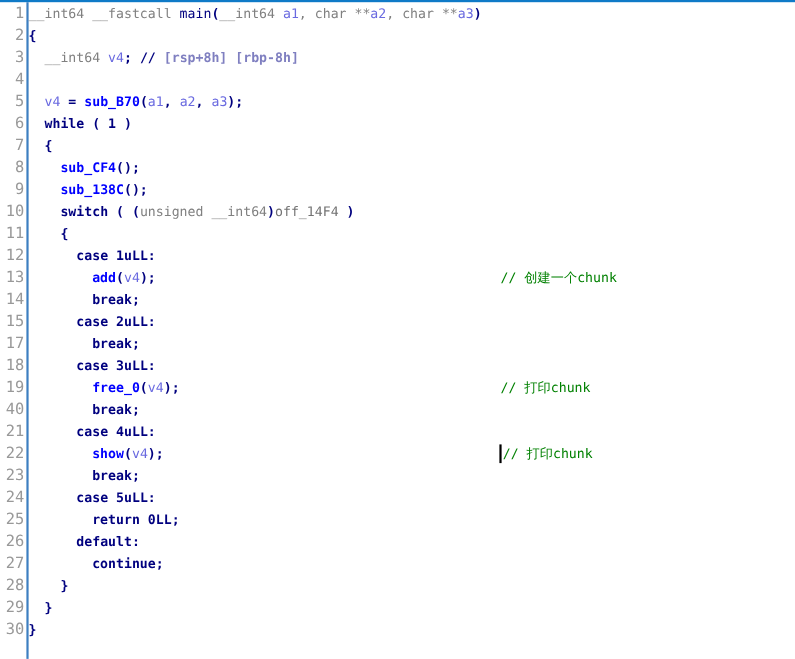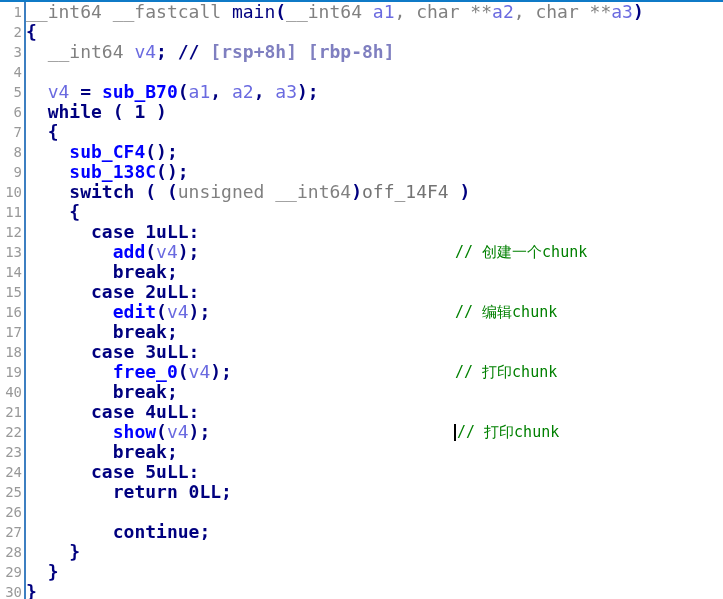--- a/index.html
+++ b/index.html
@@ -66,41 +66,41 @@
     font-size: 14px;
     line-height: 20px;
     font-family: "DejaVu Sans Mono", "Liberation Mono", monospace;
   }
 
   .linetext {
     position: absolute;
     left: 26px;
     top: 0;
     white-space: pre;
-    font-size: 18px;
+    font-size: 12px;
     letter-spacing: 0px;
   }
 
   
   .t-type     { color: #808080; }              
   .t-kw       { color: #00007f; font-weight: bold; }  
   .t-fn       { color: #0000ff; font-weight: bold; }  
   .t-var      { color: #6a6ae0; }              
   .t-dref     { color: #737373; font-weight: normal; }  
   .t-num      { color: #00007f; font-weight: bold; }  
   .t-punct    { color: #00007f; font-weight: bold; }  
   .t-comment  { color: #7f7fc0; font-weight: bold; }              
   .t-plain    { color: #00007f; }
 
   
   .side-comment {
     position: absolute;
     top: 0;
     color: #008000;
-    font-size: 15px;
+    font-size: 12px;
     line-height: 20px;
     white-space: pre;
     font-family: "DejaVu Sans Mono", "Liberation Mono", monospace;
   }
 
   
   .caret {
     position: absolute;
     width: 2px;
     height: 17px;
@@ -187,25 +187,20 @@
     <div class="code-line">
       <span class="lineno">14</span>
       <span class="linetext"><span class="t-plain">        </span><span class="t-kw">break</span><span class="t-punct">;</span></span>
     </div>
 
     <div class="code-line">
       <span class="lineno">15</span>
       <span class="linetext"><span class="t-plain">      </span><span class="t-kw">case</span><span class="t-plain"> </span><span class="t-num">2uLL</span><span class="t-punct">:</span></span>
     </div>
 
-    <div class="code-line">
-      <span class="lineno">16</span>
-      <span class="linetext"><span class="t-plain">        </span><span class="t-fn">edit</span><span class="t-punct">(</span><span class="t-var">v4</span><span class="t-punct">);</span></span>
-      <span class="side-comment" style="left:455px;">// 编辑chunk</span>
-    </div>
 
     <div class="code-line">
       <span class="lineno">17</span>
       <span class="linetext"><span class="t-plain">        </span><span class="t-kw">break</span><span class="t-punct">;</span></span>
     </div>
 
     <div class="code-line">
       <span class="lineno">18</span>
       <span class="linetext"><span class="t-plain">      </span><span class="t-kw">case</span><span class="t-plain"> </span><span class="t-num">3uLL</span><span class="t-punct">:</span></span>
     </div>
@@ -243,20 +238,21 @@
       <span class="linetext"><span class="t-plain">      </span><span class="t-kw">case</span><span class="t-plain"> </span><span class="t-num">5uLL</span><span class="t-punct">:</span></span>
     </div>
 
     <div class="code-line">
       <span class="lineno">25</span>
       <span class="linetext"><span class="t-plain">        </span><span class="t-kw">return</span><span class="t-plain"> </span><span class="t-num">0LL</span><span class="t-punct">;</span></span>
     </div>
 
     <div class="code-line">
       <span class="lineno">26</span>
+      <span class="linetext"><span class="t-plain">      </span><span class="t-kw">default</span><span class="t-punct">:</span></span>
     </div>
 
     <div class="code-line">
       <span class="lineno">27</span>
       <span class="linetext"><span class="t-plain">        </span><span class="t-kw">continue</span><span class="t-punct">;</span></span>
     </div>
 
     <div class="code-line">
       <span class="lineno">28</span>
       <span class="linetext"><span class="t-punct">    }</span></span>

